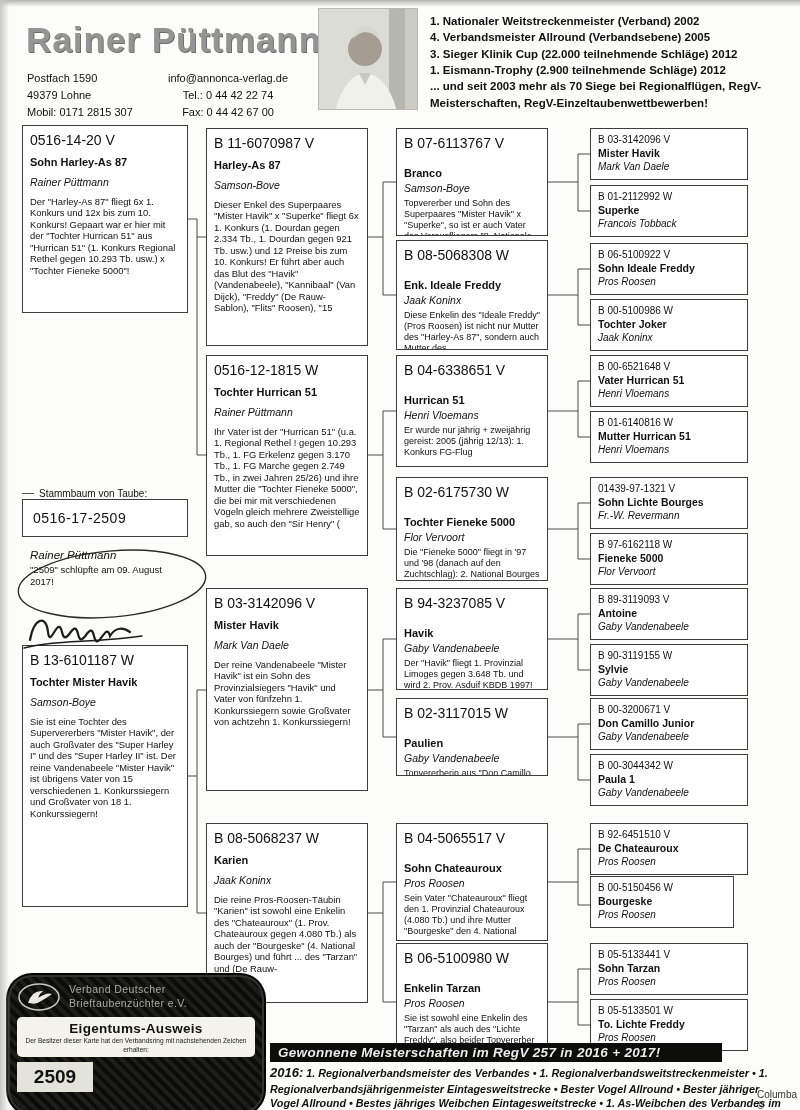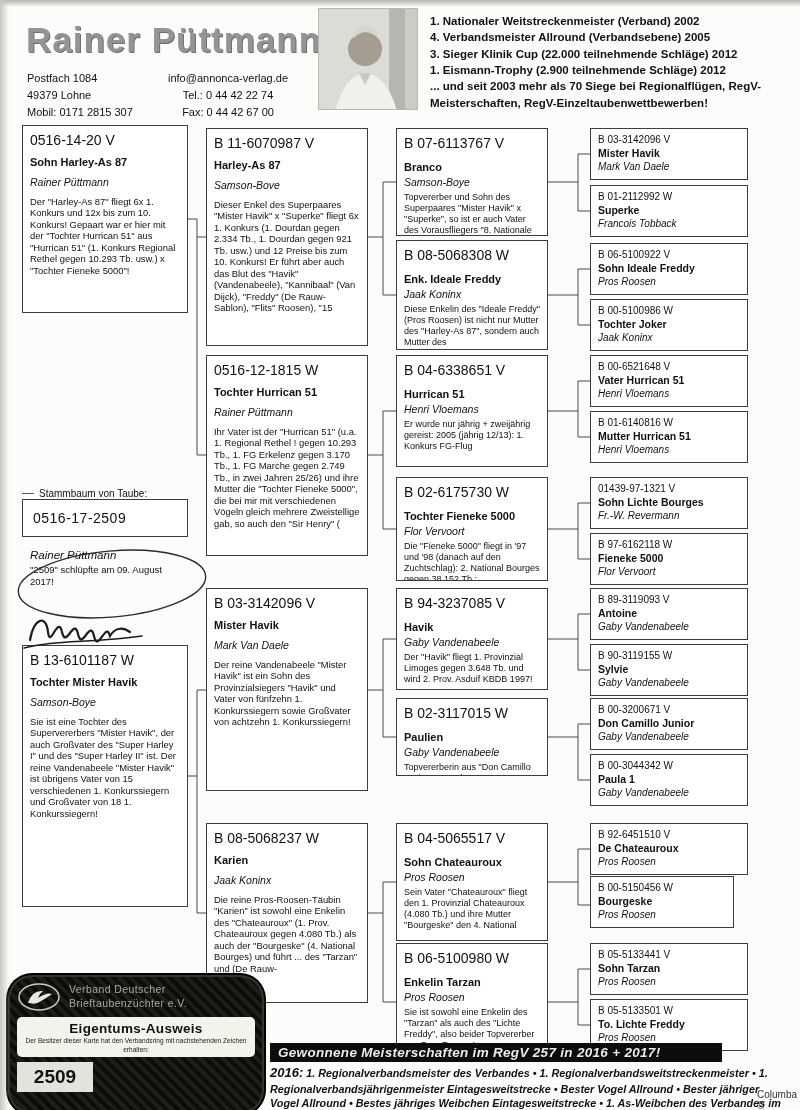--- a/index.html
+++ b/index.html
@@ -16,21 +16,21 @@
   .photo { position:absolute; left:318px; top:8px; width:100px; height:102px; border:1px solid #b9b9b4; background:#dcdcd6; overflow:hidden; }
   .achievements { position:absolute; left:430px; top:13px; width:360px; font-size:11.5px; font-weight:bold; line-height:1.42; }
 
   
   .pbox { position:absolute; background:#fff; border:1px solid #3d3d3d; padding:6px 7px; overflow:hidden; z-index:2; }
   .pbox .ring { font-size:14px; }
   .pbox .pname { font-size:11px; font-weight:bold; }
   .pbox .breeder { font-size:10.5px; font-style:italic; }
   .pbox .ptext { font-size:9.4px; line-height:1.22; margin-top:6px; }
   .g1 .pname, .g1 .breeder, .g1 .ptext { margin-top:8px; }
-  .g3 .pname { margin-top:10px; } .g3 .breeder { margin-top:3px; } .g3 .ptext { margin-top:4px; font-size:9px; }
+  .g3 .pname { margin-top:16px; } .g3 .breeder { margin-top:3px; } .g3 .ptext { margin-top:4px; font-size:9px; }
   .g4 { padding:5px 7px; }
   .g4 .ring { font-size:10px; }
   .g4 .pname { margin-top:2px; font-size:10.5px; }
   .g4 .breeder { margin-top:2px; font-size:10px; }
 
   .connectors { position:absolute; left:0; top:0; z-index:1; }
 
   
   .stamm { position:absolute; left:22px; top:488px; width:166px; z-index:2; }
   .stamm-label { display:flex; align-items:center; gap:5px; font-size:10px; }
@@ -64,21 +64,21 @@
 </style>
 </head>
 <body>
 
 <div class="page">
   <div class="scan-top"></div>
   <div class="scan-left"></div>
 
   <h1 class="owner-name">Rainer Püttmann</h1>
   <div class="addr">
-    <div>Postfach 1084</div>
+    <div>Postfach 1590</div>
     <div>49379 Lohne</div>
     <div>Mobil: 0171 2815 307</div>
   </div>
   <div class="contact">
     <div>info@annonca-verlag.de</div>
     <div>Tel.: 0 44 42 22 74</div>
     <div>Fax: 0 44 42 67 00</div>
   </div>
   <div class="photo">
     <svg width="100" height="102" viewBox="0 0 100 102">

